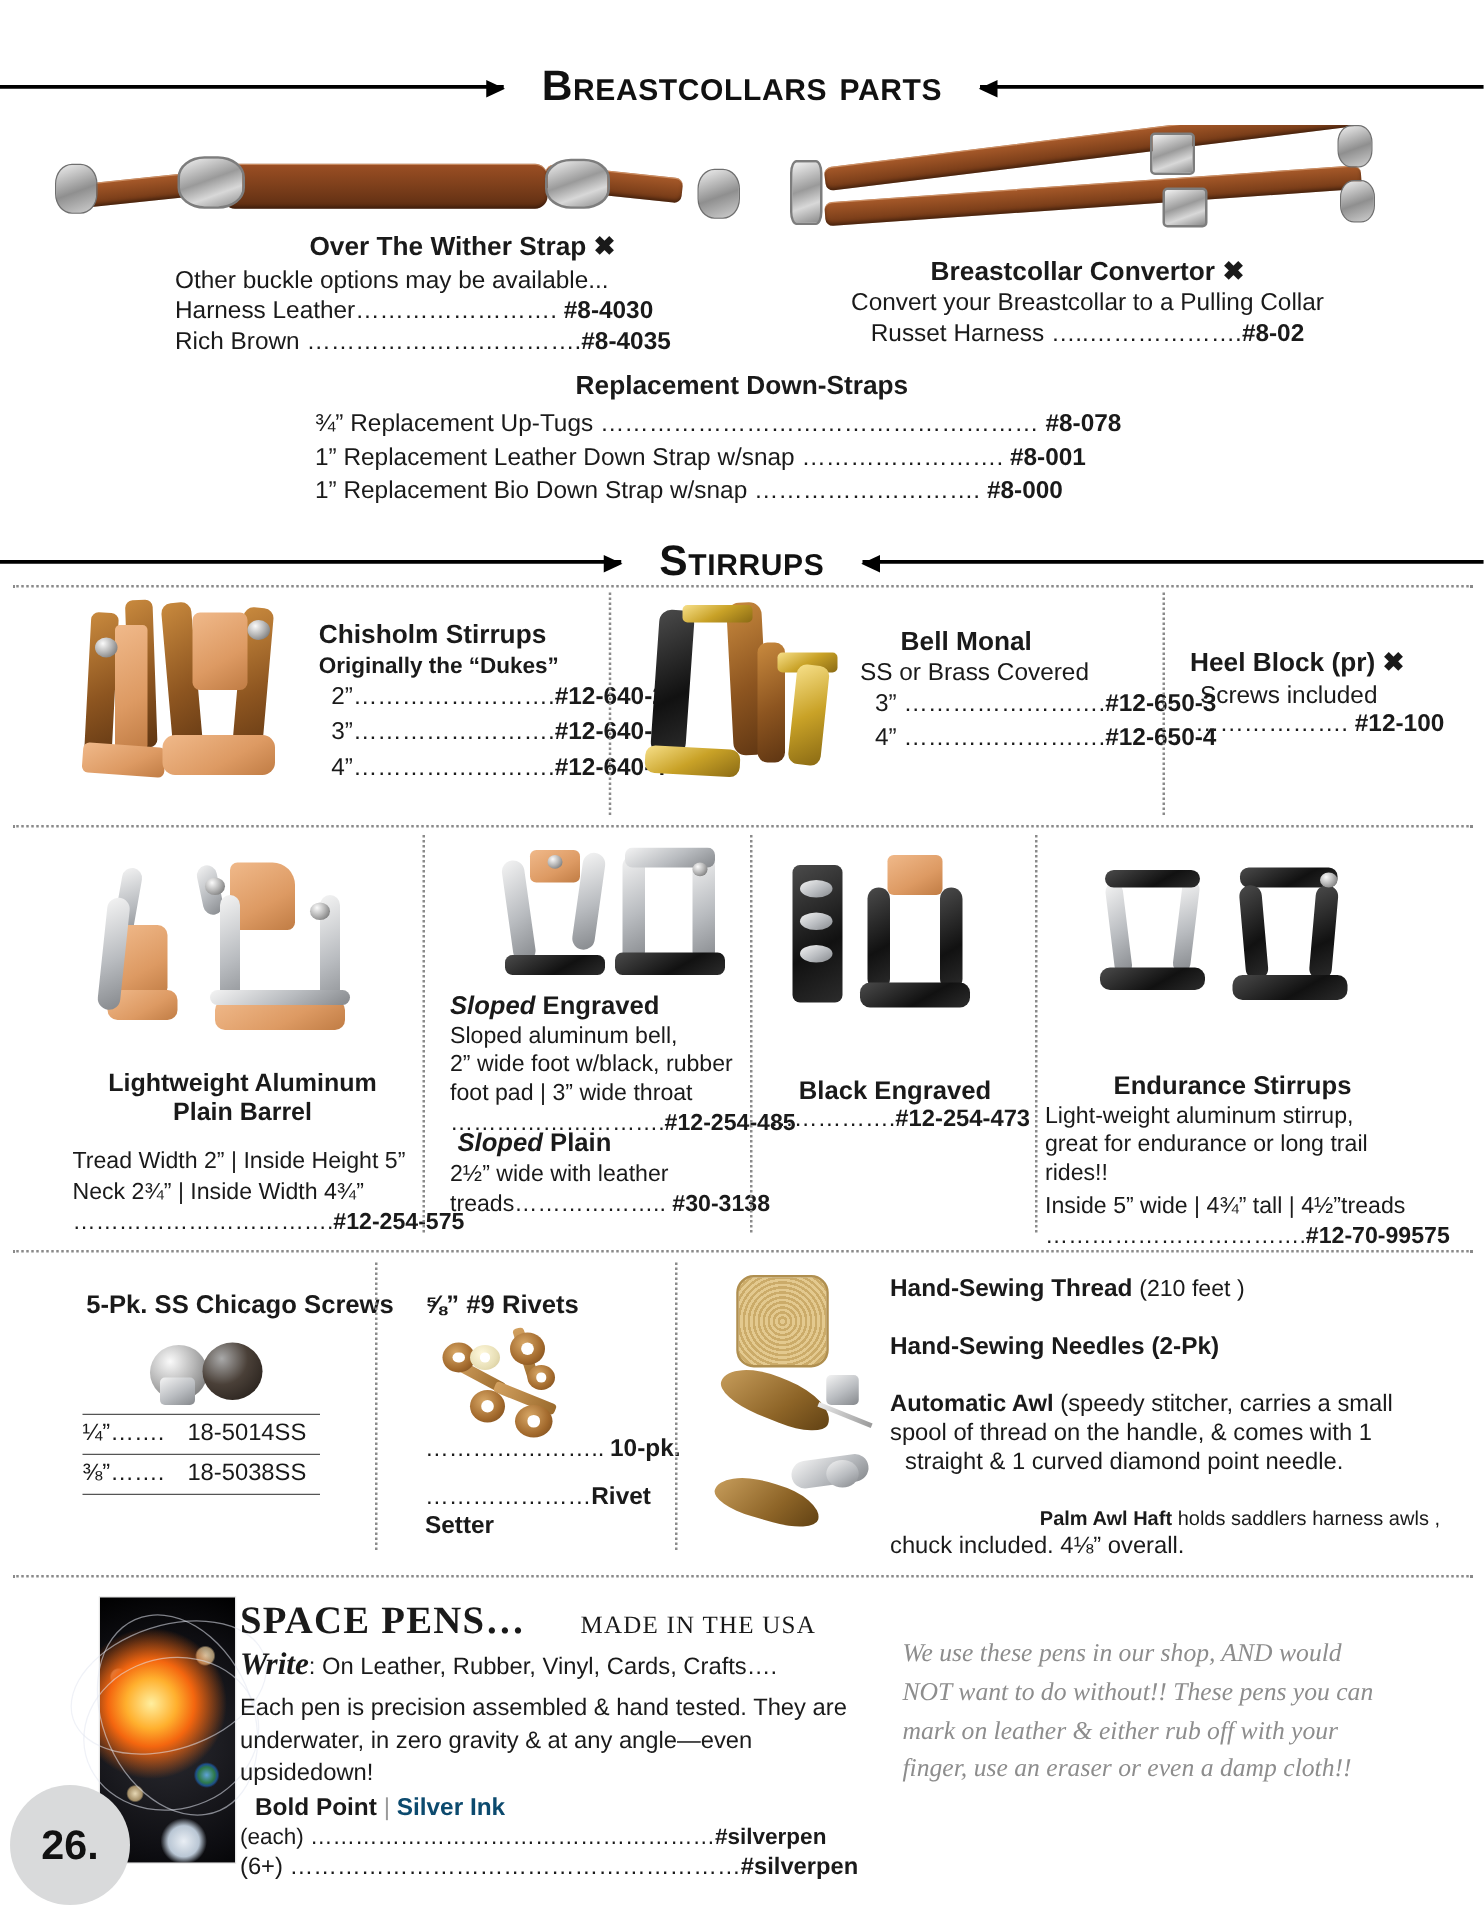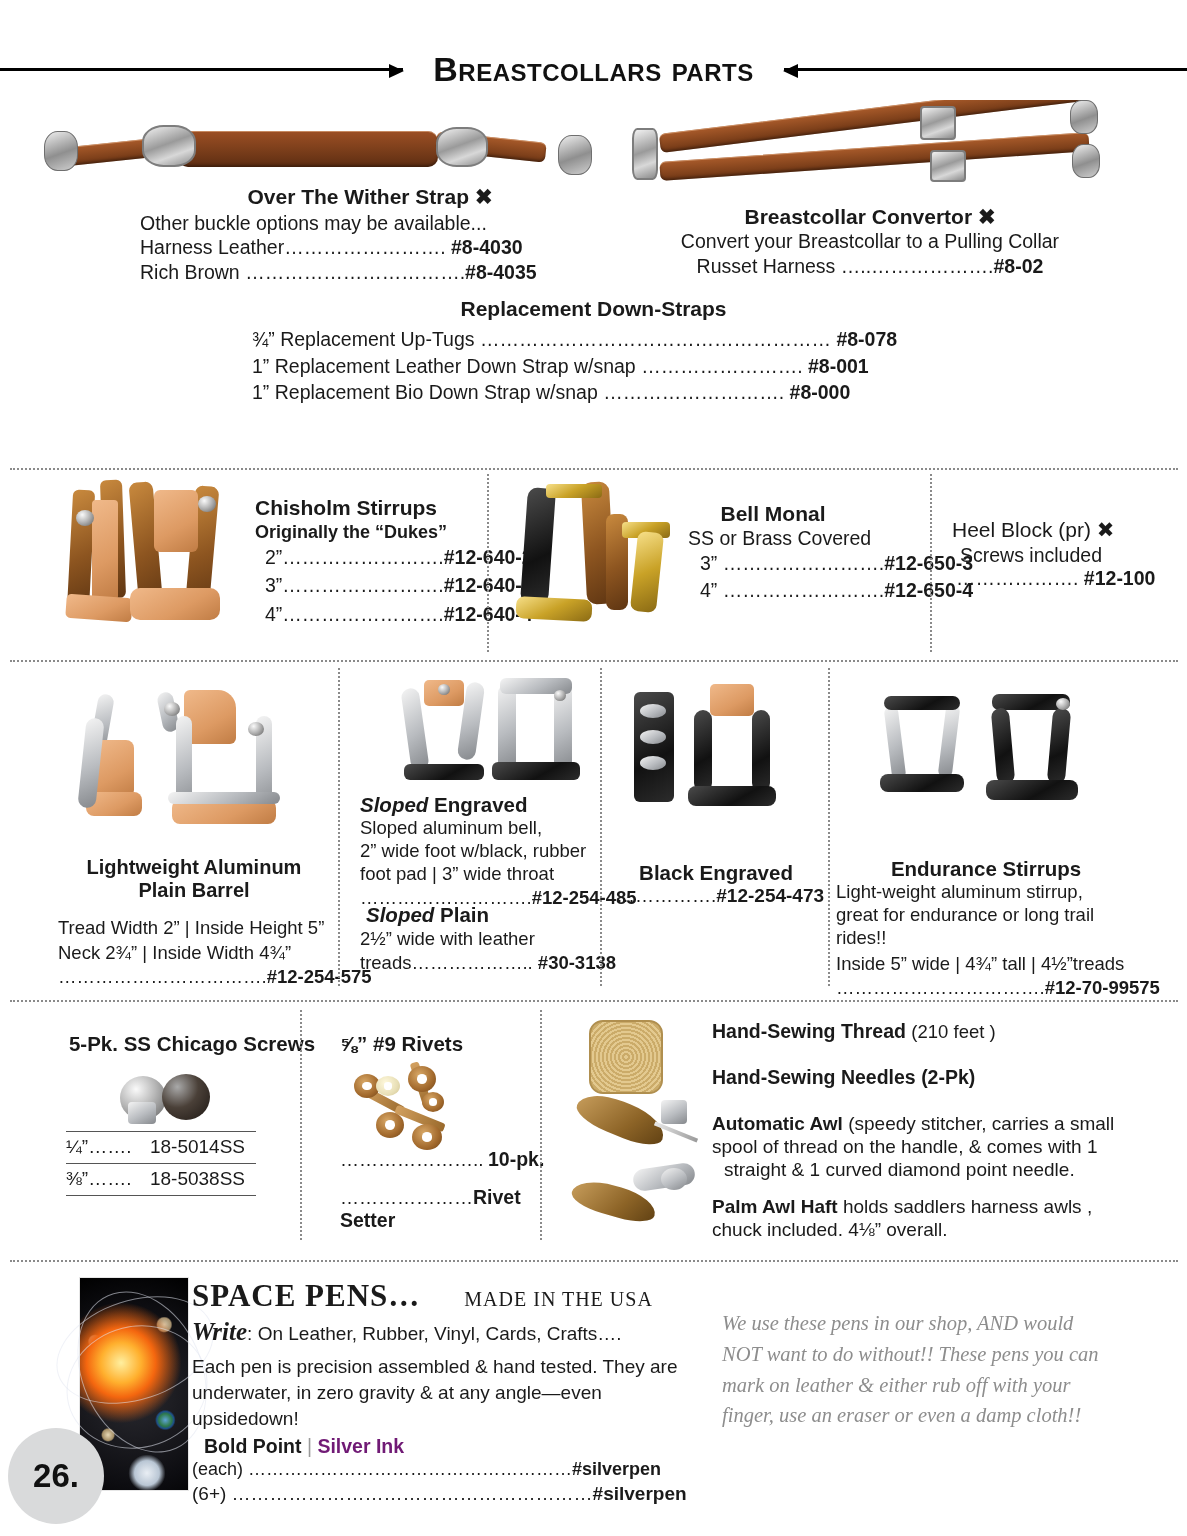--- a/index.html
+++ b/index.html
@@ -211,20 +211,25 @@
       <span>…………………….</span>
       <b>#8-001</b>
     </div>
     <div class="ln" style="font-size:19.5px; line-height:1.36;">
       <span>1” Replacement Bio Down Strap w/snap</span>
       <span>……………………….</span>
       <b>#8-000</b>
     </div>
   </div>
 
+  <div class="section-header" style="top:432px;">
+    <div class="rule-line left"></div>
+    <div class="sec-title smallcaps" style="font-size:34px;">Stirrups</div>
+    <div class="rule-line right"></div>
+  </div>
 
   <div class="dotted-h" style="left:10px; top:468px; width:1168px;"></div>
 
   <div class="img-box" style="left:62px; top:472px; width:190px; height:170px;">
     <div class="wood" style="left:8px; top:18px; width:22px; height:122px; border-radius:6px; transform:rotate(3deg);"></div>
     <div class="wood" style="left:40px; top:8px; width:22px; height:118px; border-radius:6px; transform:rotate(-2deg);"></div>
     <div class="tan" style="left:30px; top:28px; width:26px; height:100px; border-radius:4px;"></div>
     <div class="tan" style="left:4px; top:124px; width:66px; height:24px; border-radius:5px; transform:rotate(4deg);"></div>
     <div class="wood" style="left:72px; top:10px; width:24px; height:128px; border-radius:8px; transform:rotate(-5deg);"></div>
     <div class="wood" style="left:128px; top:14px; width:24px; height:126px; border-radius:8px; transform:rotate(5deg);"></div>
@@ -269,21 +274,21 @@
     </div>
     <div class="ln" style="font-size:19.5px; line-height:1.4; padding-left:12px;">
       <span>4”</span>
       <span>…………………….</span><b>#12-650-4</b>
     </div>
   </div>
 
   <div class="dotted-v" style="left:930px; top:474px; height:178px;"></div>
 
   <div class="tblock" style="left:952px; top:518px; width:230px;">
-    <div style="font-size:21px; font-weight:400;">
+    <div style="font-size:21px; font-weight:700;">
       <span>Heel Block (pr)</span>
       <span>✖</span>
     </div>
     <div style="font-size:19.5px; padding-left:8px; margin-top:2px;">Screws included</div>
     <div class="ln" style="font-size:19.5px; padding-left:4px;">
       <span>……………….</span>
       <b>#12-100</b>
     </div>
   </div>
 
@@ -462,21 +467,21 @@
       <b>Hand-Sewing Thread</b>
       <span style="font-size:18.5px;">(210 feet )</span>
     </div>
     <div style="font-size:19.5px; font-weight:700; margin-top:23px;">Hand-Sewing Needles (2-Pk)</div>
     <div style="font-size:19px; margin-top:23px; line-height:1.22;">
       <b>Automatic Awl</b>
       <span>(speedy stitcher, carries a small</span>
     </div>
     <div style="font-size:19px; line-height:1.22;">spool of thread on the handle, &amp; comes with 1</div>
     <div style="font-size:19px; line-height:1.22;margin-left:12px;">straight &amp; 1 curved diamond point needle.</div>
-    <div style="font-size:19px; margin-top:13px; line-height:1.22;">
+    <div style="font-size:16px; margin-top:24px; line-height:1.22;text-align:right;">
       <b>Palm Awl Haft</b>
       <span>holds saddlers harness awls ,</span>
     </div>
     <div style="font-size:19px; line-height:1.22;">chuck included. 4⅛” overall.</div>
   </div>
 
   <div class="dotted-h" style="left:10px; top:1260px; width:1168px;"></div>
 
   <div class="space-poster" style="left:80px; top:1278px; width:108px; height:212px;">
     <div class="orbit" style="left:-26px; top:22px; width:162px; height:100px; transform:rotate(-18deg);"></div>
@@ -490,21 +495,21 @@
       <div style="font-family:'Liberation Serif', serif; font-size:20px; letter-spacing:1px;">MADE IN THE USA</div>
     </div>
     <div style="margin-top:4px;">
       <span style="font-family:'Liberation Serif', serif; font-style:italic; font-weight:700; font-size:25px;">Write</span><span style="font-size:19px;">: On Leather, Rubber, Vinyl, Cards, Crafts….</span>
     </div>
     <div style="font-size:19px; line-height:1.36; margin-top:8px;"> Each pen is precision assembled &amp; hand tested. They are</div>
     <div style="font-size:19px; line-height:1.36;">underwater, in zero gravity &amp; at any  angle—even upsidedown!</div>
     <div style="margin-top:4px; padding-left:12px; font-size:19.5px;">
       <b>Bold Point</b>
       <span style="color:#9a9a9a;">|</span>
-      <b style="color:#701a75;">Silver Ink</b>
+      <b style="color:#0c4a6e;">Silver Ink</b>
     </div>
     <div class="ln" style="font-size:18px; line-height:1.3;">
       <span>(each)</span>
       <span>………………………………………………</span><b>#silverpen</b>
     </div>
     <div class="ln" style="font-size:19px; line-height:1.3;">
       <span>(6+)</span>
       <span>…………………………………………………</span><b>#silverpen</b>
     </div>
   </div>

